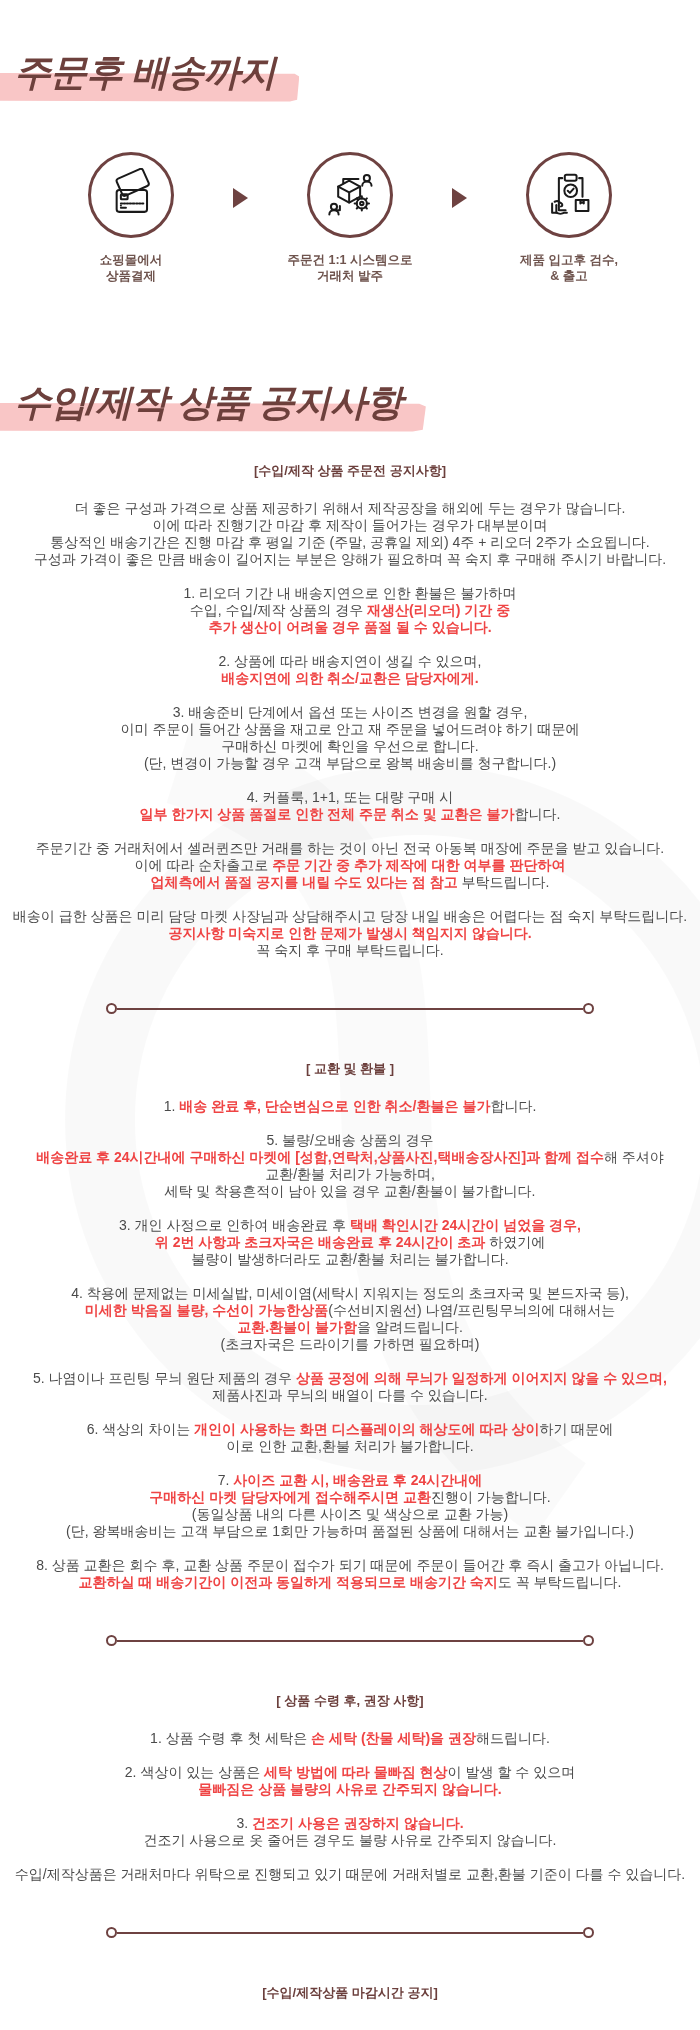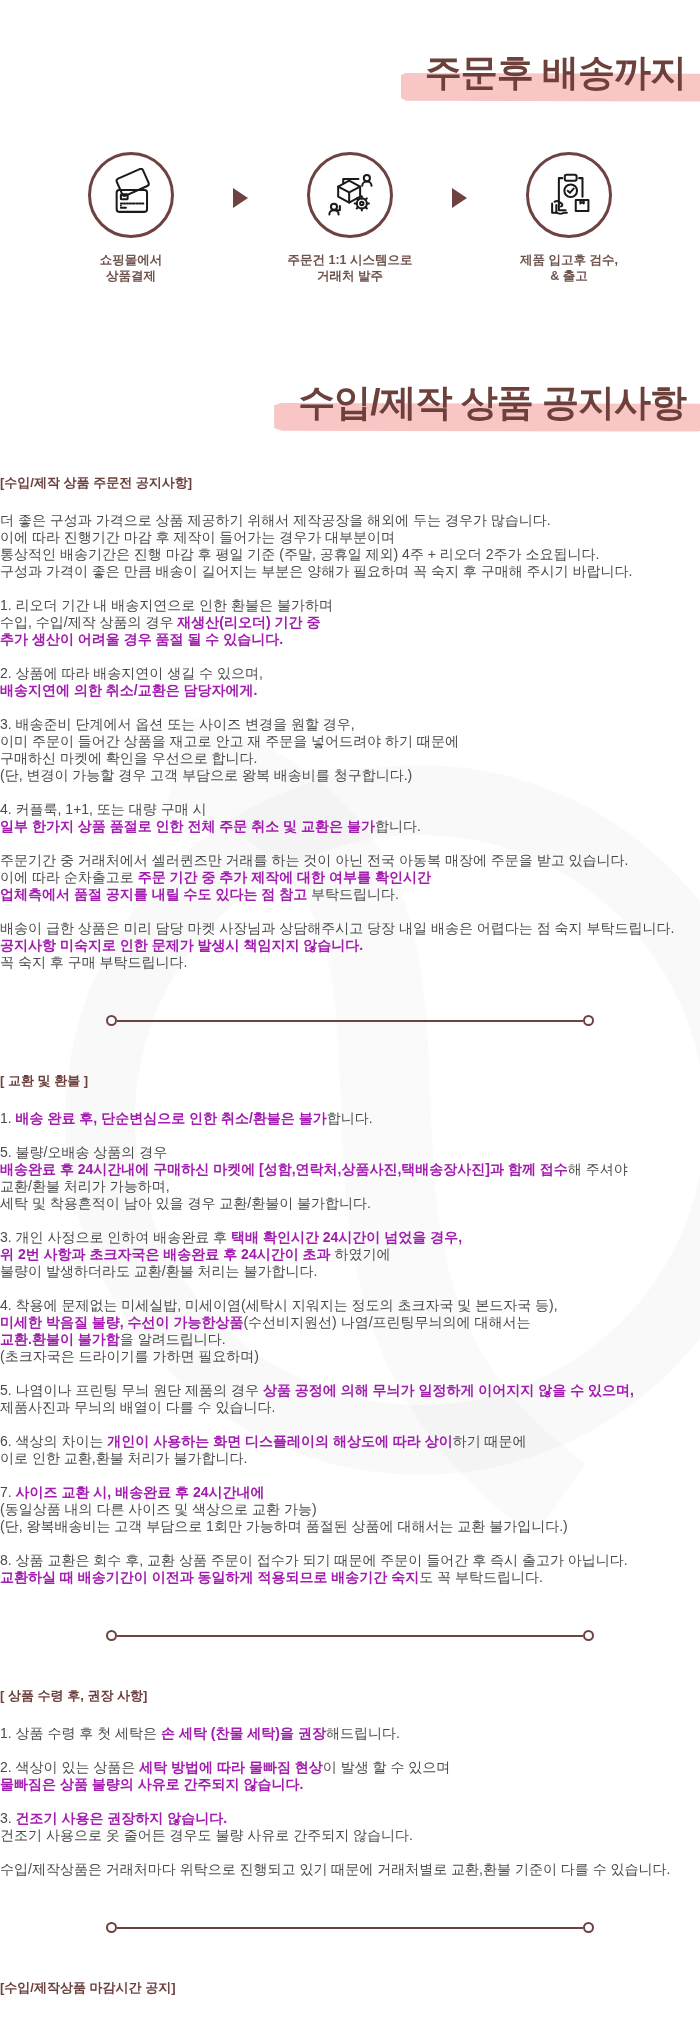--- a/index.html
+++ b/index.html
@@ -6,21 +6,21 @@
   html,body { background:#ffffff; }
   body {
     width:700px; height:2030px; position:relative; overflow:hidden;
     font-family:"Liberation Sans","DejaVu Sans",sans-serif;
     color:#4a4a4a;
   }
   .watermark { position:absolute; left:0; top:0; width:700px; height:2030px; z-index:0; pointer-events:none; }
   .page-inner { position:relative; z-index:1; }
 
   
-  .banner { text-align:right; }
+  .banner { text-align:left;font-style:italic; }
   .banner-1 { margin-top:50px; }
   .banner-2 { margin-top:96px; }
   .banner h1, .banner h2 {
     display:inline-block; font-size:37px; line-height:46px; font-weight:900;
     color:#6d403c; letter-spacing:-1px;
   }
   .hl { position:relative; display:inline-block; padding:0 14px; }
   .hl::before {
     content:""; position:absolute; left:-10px; right:-10px; top:50%; height:62%;
     background:#f9c6c6; z-index:-1;
@@ -35,26 +35,26 @@
     display:flex; align-items:center; justify-content:center; background:#fff;
   }
   .step-circle svg { width:54px; height:54px; }
   .step-label { margin-top:14px; text-align:center; font-size:12.5px; line-height:16px; font-weight:700; color:#6f544e; }
   .flow-arrow {
     margin-top:36px; width:0; height:0;
     border-left:15px solid #6e4241; border-top:10px solid transparent; border-bottom:10px solid transparent;
   }
 
   
-  #content { margin-top:48px; }
+  #content { margin-top:36px; text-align:center; }
   .sec-heading { font-size:13px; font-weight:800; color:#6b3f3c; margin:46px 0 20px; }
   .sec-heading:first-child { margin-top:0; }
   .para { margin-bottom:17px; }
   .ln { font-size:14px; line-height:17px; color:#4a4a4a; }
-  .red { color:#a21caf; font-weight:700; }
+  .red { color:#ef4444; font-weight:700; }
   .divider { width:488px; margin:44px auto; display:flex; align-items:center; }
   .divider .line { flex:1; height:2px; background:#6e4241; }
   .divider .ring { width:11px; height:11px; border:2.5px solid #6e4241; border-radius:50%; background:#fff; flex:0 0 auto; }
 </style>
 </head>
 <body>
 
 <svg class="watermark" viewBox="0 0 700 2030" aria-hidden="true">
   <circle cx="420" cy="1120" r="320" fill="none" stroke="#000000" stroke-opacity="0.022" stroke-width="70"></circle>
   <path d="M180 760 C 560 880, 220 1260, 560 1500" fill="none" stroke="#000000" stroke-opacity="0.02" stroke-width="90"></path>
@@ -159,21 +159,21 @@
         <div class="ln"><span>이미 주문이 들어간 상품을 재고로 안고 재 주문을 넣어드려야 하기 때문에</span></div>
         <div class="ln"><span>구매하신 마켓에 확인을 우선으로 합니다.</span></div>
         <div class="ln"><span>(단, 변경이 가능할 경우 고객 부담으로 왕복 배송비를 청구합니다.)</span></div>
       </div>
       <div class="para">
         <div class="ln"><span>4. 커플룩, 1+1, 또는 대량 구매 시</span></div>
         <div class="ln"><span class="red">일부 한가지 상품 품절로 인한 전체 주문 취소 및 교환은 불가</span><span>합니다.</span></div>
       </div>
       <div class="para">
         <div class="ln"><span>주문기간 중 거래처에서 셀러퀸즈만 거래를 하는 것이 아닌 전국 아동복 매장에 주문을 받고 있습니다.</span></div>
-        <div class="ln"><span>이에 따라 순차출고로 </span><span class="red">주문 기간 중 추가 제작에 대한 여부를 확인시간</span></div>
+        <div class="ln"><span>이에 따라 순차출고로 </span><span class="red">주문 기간 중 추가 제작에 대한 여부를 판단하여</span></div>
         <div class="ln"><span class="red">업체측에서 품절 공지를 내릴 수도 있다는 점 참고</span><span> 부탁드립니다.</span></div>
       </div>
       <div class="para">
         <div class="ln"><span>배송이 급한 상품은 미리 담당 마켓 사장님과 상담해주시고 당장 내일 배송은 어렵다는 점 숙지 부탁드립니다.</span></div>
         <div class="ln"><span class="red">공지사항 미숙지로 인한 문제가 발생시 책임지지 않습니다.</span></div>
         <div class="ln"><span>꼭 숙지 후 구매 부탁드립니다.</span></div>
       </div>
       <div class="divider">
         <span class="ring"></span>
         <span class="line"></span>
@@ -203,20 +203,21 @@
       <div class="para">
         <div class="ln"><span>5. 나염이나 프린팅 무늬 원단 제품의 경우 </span><span class="red">상품 공정에 의해 무늬가 일정하게 이어지지 않을 수 있으며,</span></div>
         <div class="ln"><span>제품사진과 무늬의 배열이 다를 수 있습니다.</span></div>
       </div>
       <div class="para">
         <div class="ln"><span>6. 색상의 차이는 </span><span class="red">개인이 사용하는 화면 디스플레이의 해상도에 따라 상이</span><span>하기 때문에</span></div>
         <div class="ln"><span>이로 인한 교환,환불 처리가 불가합니다.</span></div>
       </div>
       <div class="para">
         <div class="ln"><span>7. </span><span class="red">사이즈 교환 시, 배송완료 후 24시간내에</span></div>
+        <div class="ln"><span class="red">구매하신 마켓 담당자에게 접수해주시면 교환</span><span>진행이 가능합니다.</span></div>
         <div class="ln"><span>(동일상품 내의 다른 사이즈 및 색상으로 교환 가능)</span></div>
         <div class="ln"><span>(단, 왕복배송비는 고객 부담으로 1회만 가능하며 품절된 상품에 대해서는 교환 불가입니다.)</span></div>
       </div>
       <div class="para">
         <div class="ln"><span>8. 상품 교환은 회수 후, 교환 상품 주문이 접수가 되기 때문에 주문이 들어간 후 즉시 출고가 아닙니다.</span></div>
         <div class="ln"><span class="red">교환하실 때 배송기간이 이전과 동일하게 적용되므로 배송기간 숙지</span><span>도 꼭 부탁드립니다.</span></div>
       </div>
       <div class="divider">
         <span class="ring"></span>
         <span class="line"></span>

